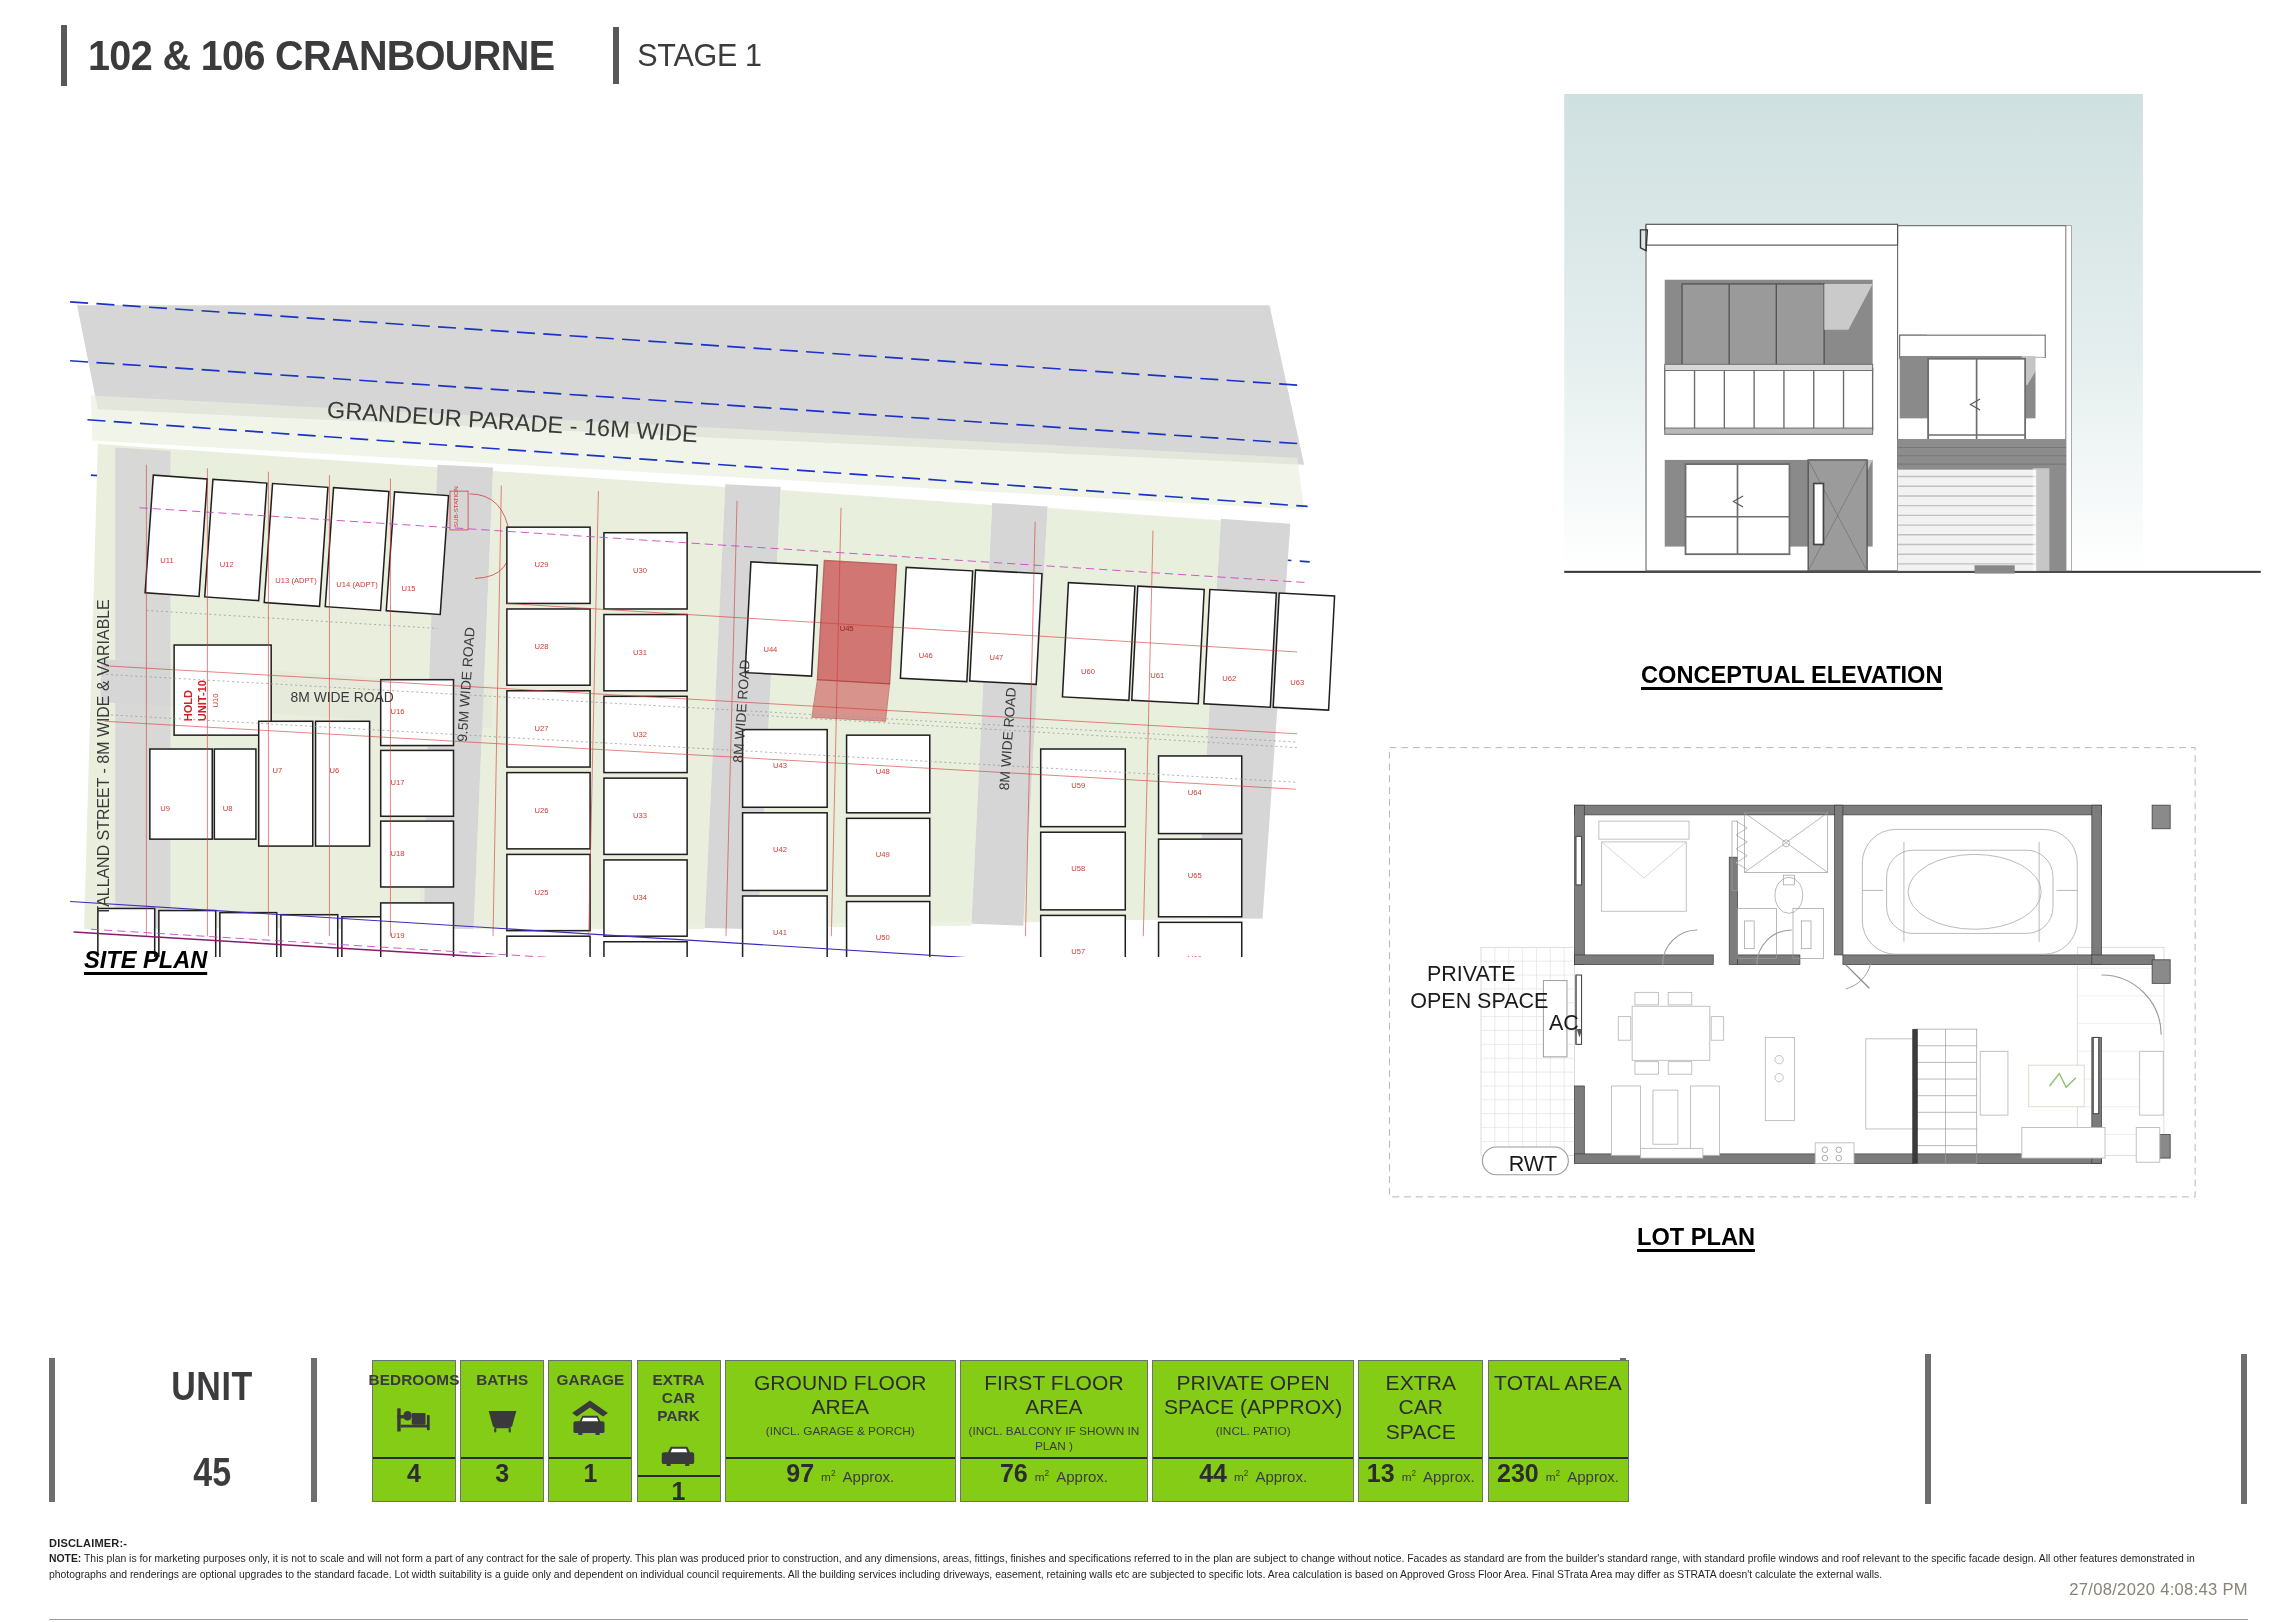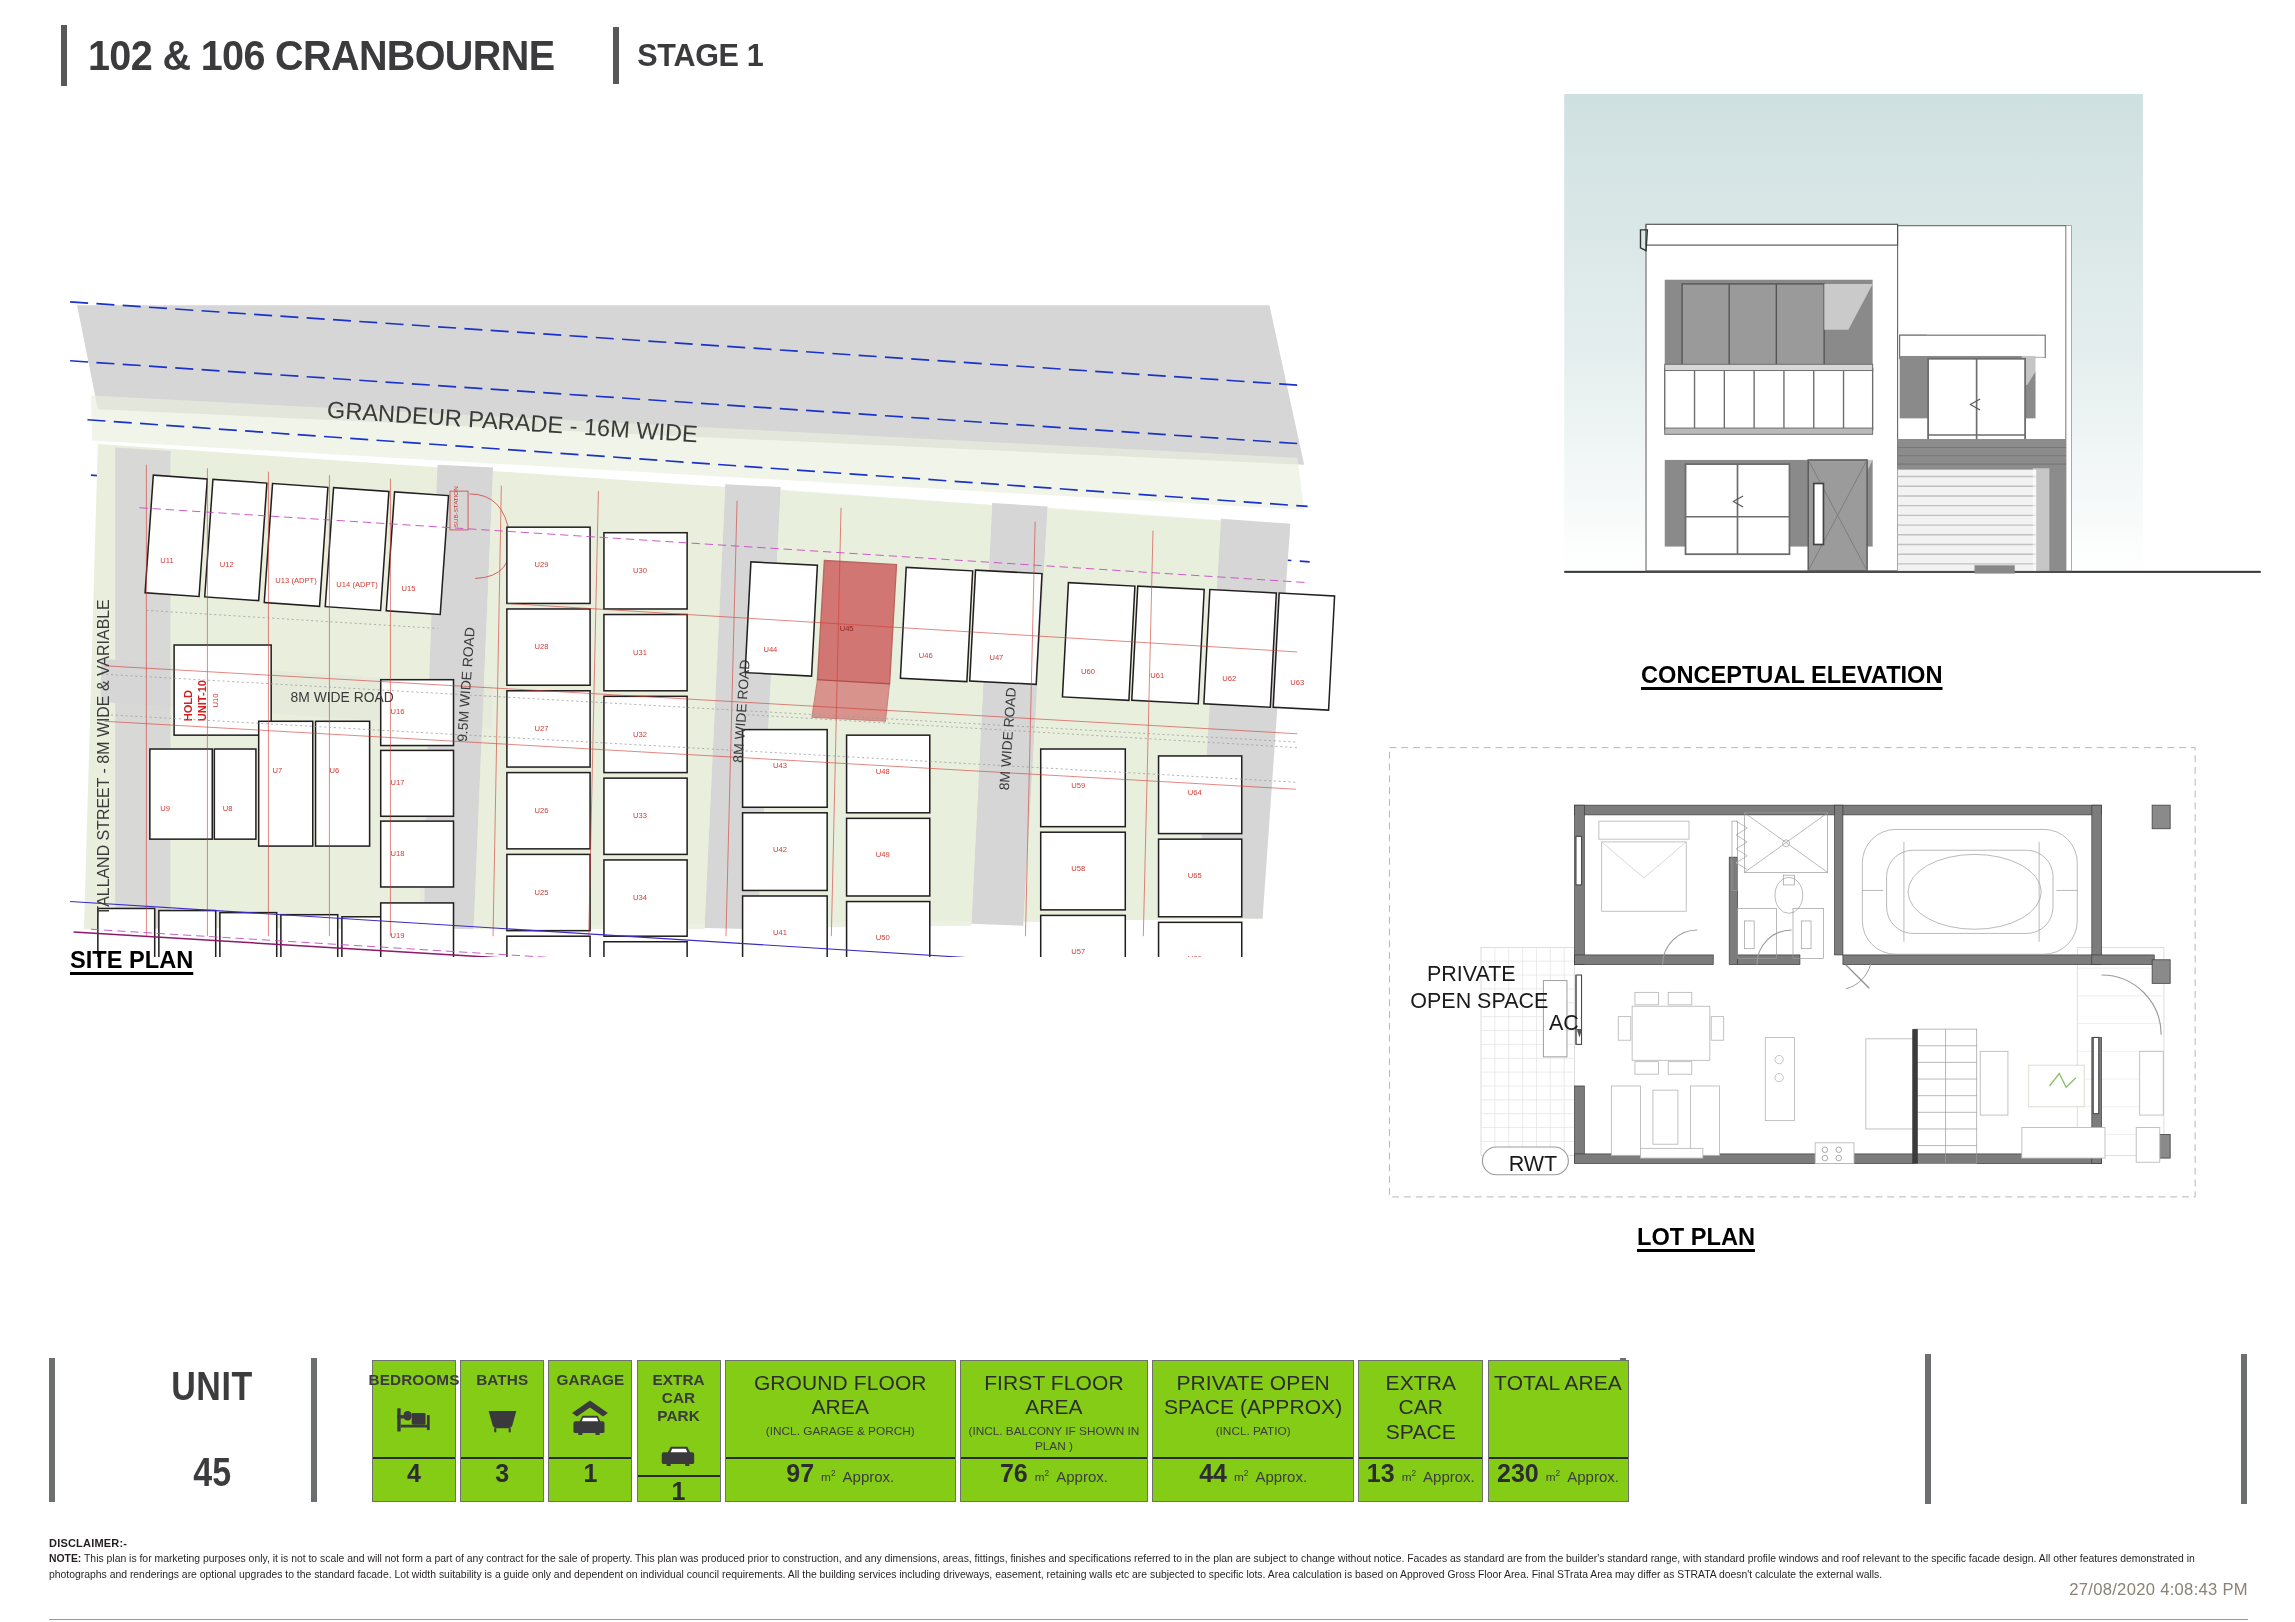--- a/index.html
+++ b/index.html
@@ -10,21 +10,21 @@
   .page{position:absolute;inset:0;}
 
   
   .header{position:absolute;left:61px;top:23.6px;height:64px;display:flex;align-items:center;}
   .hbar{width:6.2px;height:61px;background:#58585a;margin-right:21px;}
   .hbar2{width:6.2px;height:57px;background:#58585a;margin:0 18px;}
   .h-addr{font-size:43px;font-weight:700;letter-spacing:-0.7px;color:#3b3b3d;
           font-stretch:condensed;transform:scaleX(.92);transform-origin:left center;white-space:nowrap;}
   .h-estate{font-size:47px;font-weight:700;color:#2f2f31;letter-spacing:-0.7px;
             margin-left:26px;white-space:nowrap;}
-  .h-stage{font-size:30.5px;font-weight:700;color:#3b3b3d;letter-spacing:-0.3px;white-space:nowrap;}
+  .h-stage{font-size:30.5px;font-weight:400;color:#3b3b3d;letter-spacing:-0.3px;white-space:nowrap;}
 
   
   .caption{position:absolute;font-size:23.6px;font-weight:700;color:#000;
            text-decoration:underline;text-underline-offset:4.2px;text-decoration-thickness:2.8px;}
 
   
   .siteplan{position:absolute;left:49px;top:236px;width:1304px;height:721px;}
   .siteplan svg{display:block;}
 
   
@@ -366,21 +366,21 @@
       <text class="roadtxt" x="86" y="980" font-size="23" transform="rotate(-90 86 980)">TALLAND  STREET - 8M WIDE &amp; VARIABLE</text>
       <text class="roadtxt" x="1783" y="1380" font-size="22" transform="rotate(-90 1783 1380)">RHEEDIA  STREET - 8M WIDE</text>
       <text class="roadtxt" x="602" y="730" font-size="20" transform="rotate(-86 602 730)">9.5M WIDE ROAD</text>
       <text class="roadtxt" x="1000" y="760" font-size="20" transform="rotate(-86 1000 760)">8M WIDE ROAD</text>
       <text class="roadtxt" x="1384" y="800" font-size="20" transform="rotate(-86 1384 800)">8M WIDE ROAD</text>
       <text class="roadtxt" x="348" y="672" font-size="20">8M WIDE ROAD</text>
       </g>
     </svg>
   </div>
 
-  <div class="caption" style="left:70px;top:947px;">SITE PLAN</div>
+  <div class="caption" style="left:84px;top:947px;font-style:italic;">SITE PLAN</div>
 
   <div class="elevwrap">
     <svg width="697" height="499" viewBox="0 0 1005 720" xmlns="http://www.w3.org/2000/svg">
       <defs>
         <linearGradient id="sky" x1="0" y1="0" x2="0" y2="1">
           <gradient-stop></gradient-stop>
           <stop offset="0%" stop-color="#cfe0e0"></stop>
           <stop offset="55%" stop-color="#e5eeee"></stop>
           <stop offset="100%" stop-color="#ffffff"></stop>
         </linearGradient>

